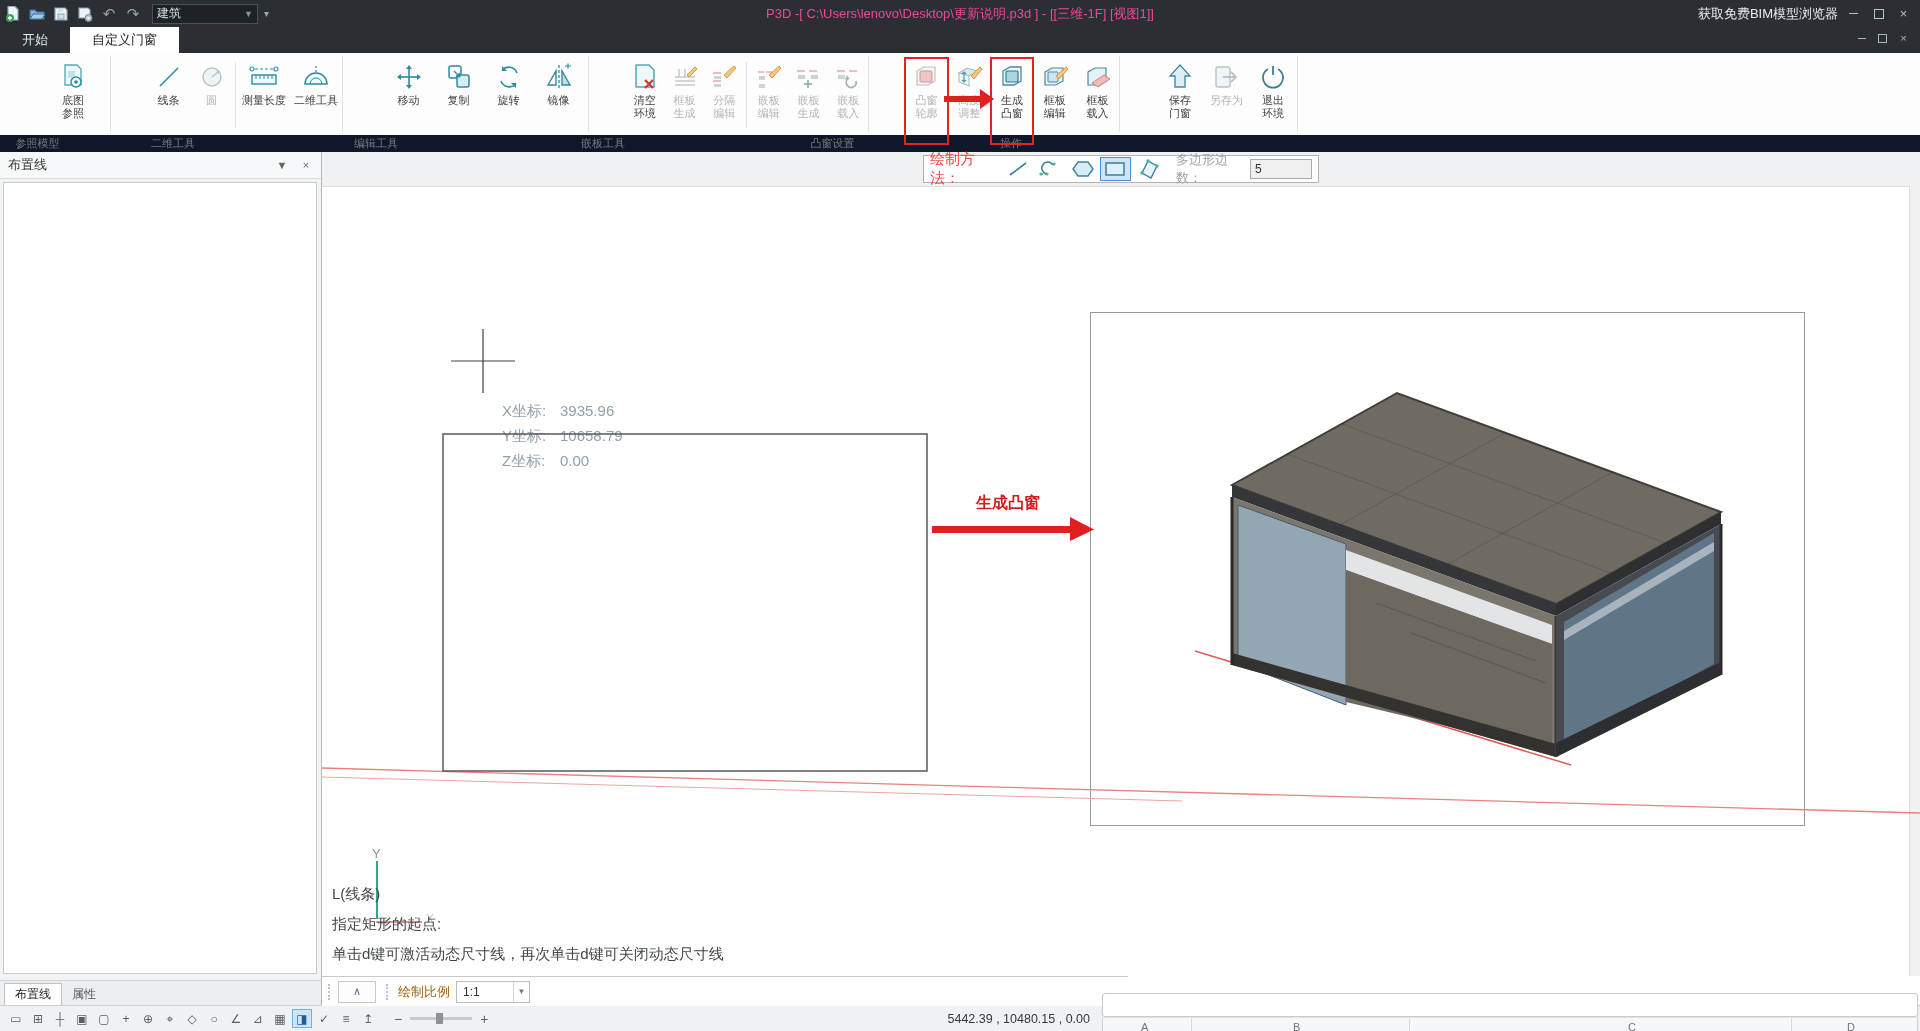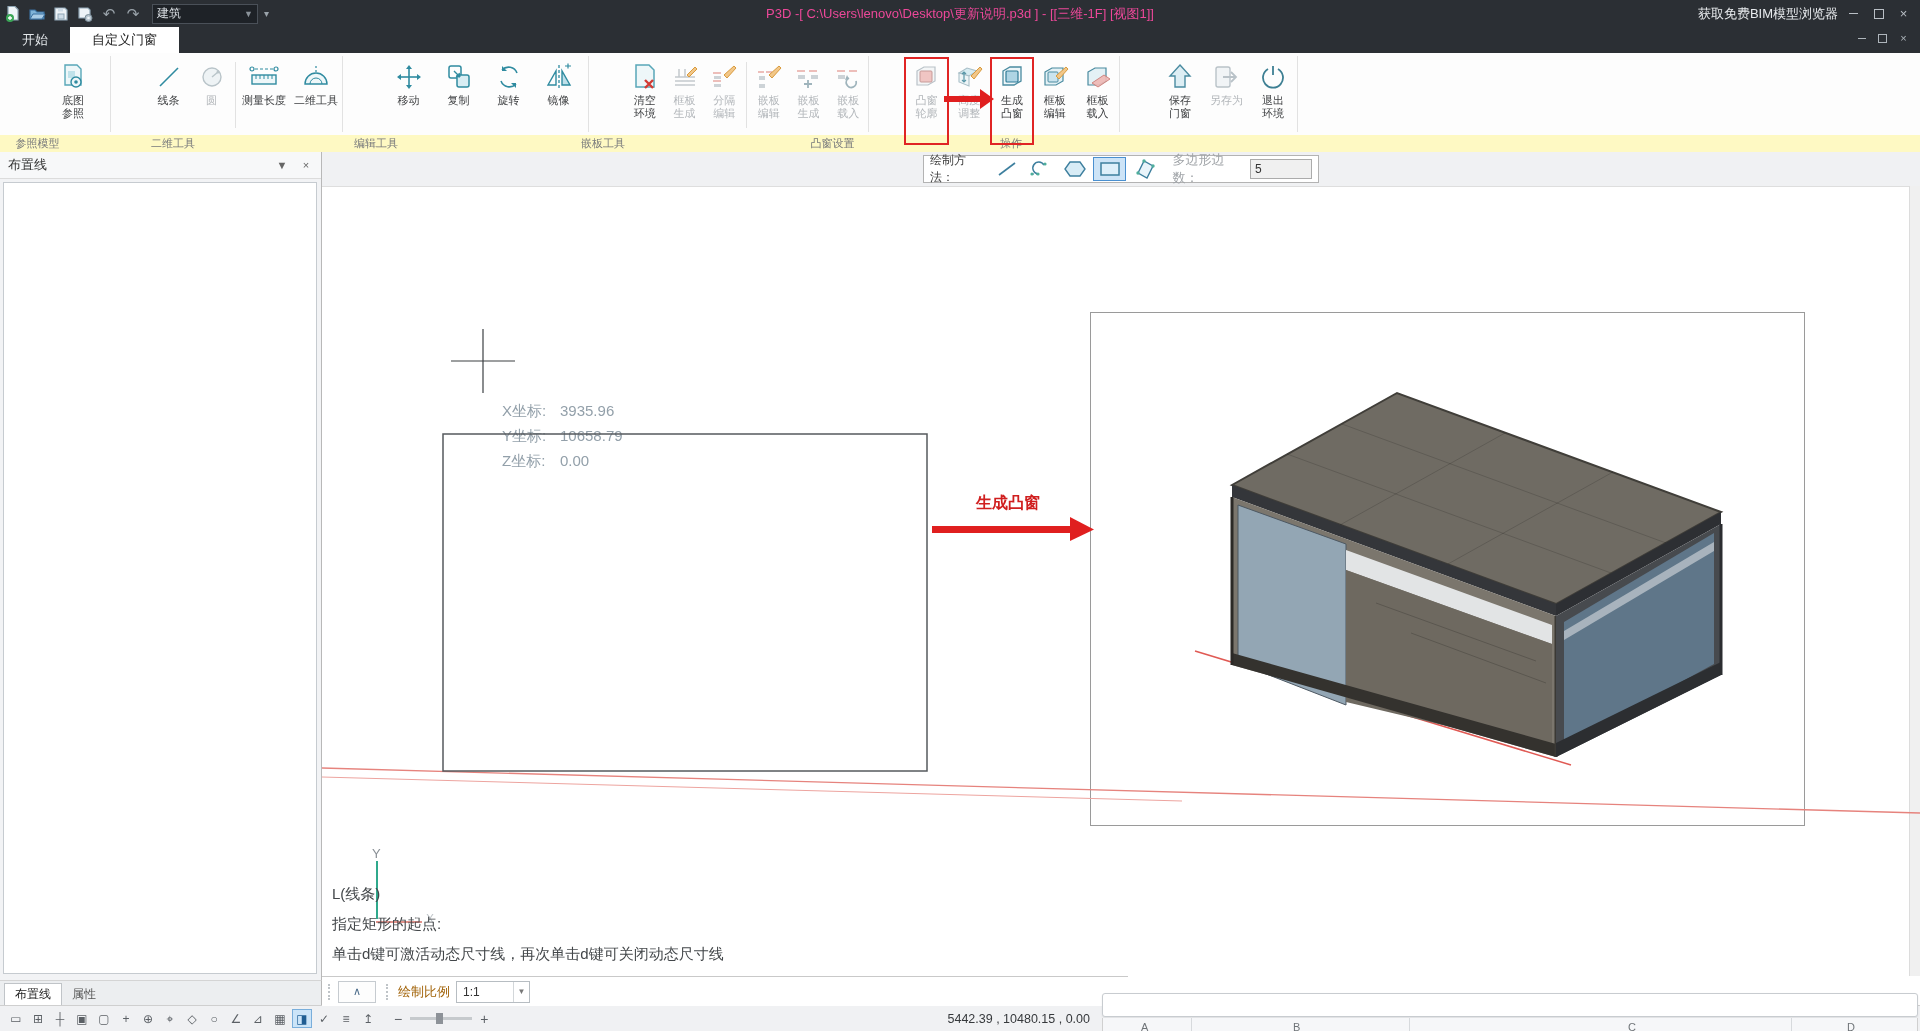--- a/index.html
+++ b/index.html
@@ -23,21 +23,21 @@
   
   #tabrow{position:absolute;left:0;top:27px;width:1920px;height:26px;background:#2b2f34;display:flex;align-items:flex-end;}
   .rtab{height:26px;padding:0 22px;display:flex;align-items:center;font-size:13px;color:#e3e7ea;}
   .rtab.active{background:#ffffff;color:#222;}
   #tab-winctl{position:absolute;right:6px;top:29px;display:flex;}
   .wbtn-sm{width:21px;height:18px;display:flex;align-items:center;justify-content:center;color:#aeb5bb;font-size:11px;}
   .min-bar-sm{display:inline-block;width:8px;height:1px;background:#aeb5bb;}
   .max-box-sm{display:inline-block;width:7px;height:7px;border:1px solid #aeb5bb;}
   
   #ribbon{position:absolute;left:0;top:53px;width:1920px;height:82px;background:#fdfdfd;display:flex;}
-  #grouprow{position:absolute;left:0;top:135px;width:1920px;height:17px;background:#fef9c3;border-bottom:1px solid #d8d8d8;display:flex;}
+  #grouprow{position:absolute;left:0;top:135px;width:1920px;height:17px;background:#0f172a;border-bottom:1px solid #d8d8d8;display:flex;}
   .grouplabel{font-size:11px;color:#77797c;text-align:center;line-height:16px;}
   .rgroup{display:flex;justify-content:center;align-items:flex-start;padding-top:4px;border-right:1px solid #e2e2e2;box-sizing:border-box;height:76px;margin-top:3px;margin-left:36px;}
   .rsep{width:1px;background:#e2e2e2;height:66px;margin:2px 2px 0 2px;}
   .rbtn{width:43px;display:flex;flex-direction:column;align-items:center;cursor:default;position:relative;}
   .rbtn .ricon{height:34px;display:flex;align-items:center;justify-content:center;}
   .rlabel{font-size:11px;line-height:13px;color:#3c3e40;text-align:center;white-space:pre-line;}
   .rlabel.dis{color:#b2b6ba;}
   .redframe{position:absolute;left:-1px;top:-3px;width:calc(100% + 2px);height:88px;border:2px solid #e02424;box-sizing:border-box;z-index:8;pointer-events:none;}
   #red-arrow-ribbon{position:absolute;left:39px;top:32px;z-index:9;pointer-events:none;}
   
@@ -46,21 +46,21 @@
   #lp-header .sp{margin-left:auto;display:flex;gap:10px;}
   #lp-header .hbtn{color:#666;font-size:11px;width:14px;text-align:center;}
   #lp-content{position:absolute;left:3px;top:30px;width:314px;height:792px;background:#fff;border:1px solid #c6cbd0;box-sizing:border-box;}
   #lp-tabs{position:absolute;left:0;top:980px;width:322px;height:25px;background:#eceef0;border-right:1px solid #b8b8b8;box-sizing:border-box;display:flex;align-items:flex-end;padding-left:4px;border-top:1px solid #d4d4d4;}
   .lptab{height:21px;padding:0 10px;font-size:12px;display:flex;align-items:center;color:#555;}
   .lptab.active{background:#fff;border:1px solid #c0c4c8;border-bottom:none;color:#222;}
   
   #canvas{position:absolute;left:322px;top:152px;width:1598px;height:853px;background:#fff;}
   #canvas-topband{position:absolute;left:0;top:0;width:1598px;height:34px;background:#f0f1f3;border-bottom:1px solid #dedede;}
   #drawbar{position:absolute;left:601px;top:3px;width:396px;height:28px;background:#fff;border:1px solid #b3b3b3;box-sizing:border-box;display:flex;align-items:center;padding:0 6px;}
-  #drawbar .dlabel{font-size:12px;color:#404040;margin-right:4px;}
+  #drawbar .dlabel{font-size:15px;color:#ef4444;margin-right:4px;}
   .dbtn{width:34px;height:24px;display:flex;align-items:center;justify-content:center;margin:0 1px;box-sizing:border-box;}
   .dbtn.sel{background:#cde4f7;border:1px solid #4a90d0;}
   #poly-label{font-size:13px;color:#a0a4a8;margin:0 4px 0 12px;}
   #poly-input{width:52px;height:18px;background:#f0f0f0;border:1px solid #ababab;font-size:12px;color:#333;padding:0 4px;font-family:inherit;}
   #overlay{position:absolute;left:0;top:0;z-index:5;pointer-events:none;}
   #coordtip{position:absolute;left:180px;top:246px;z-index:4;font-size:15px;color:#93a0aa;line-height:25px;}
   #coordtip .crow span.cl{display:inline-block;width:58px;}
   #ucs{position:absolute;left:44px;top:692px;z-index:3;}
   #ucs .ylab{color:#8a9096;font-size:13px;margin-left:6px;}
   #ucs .yline{position:absolute;left:10px;top:17px;width:2px;height:58px;background:#2fa98c;}

